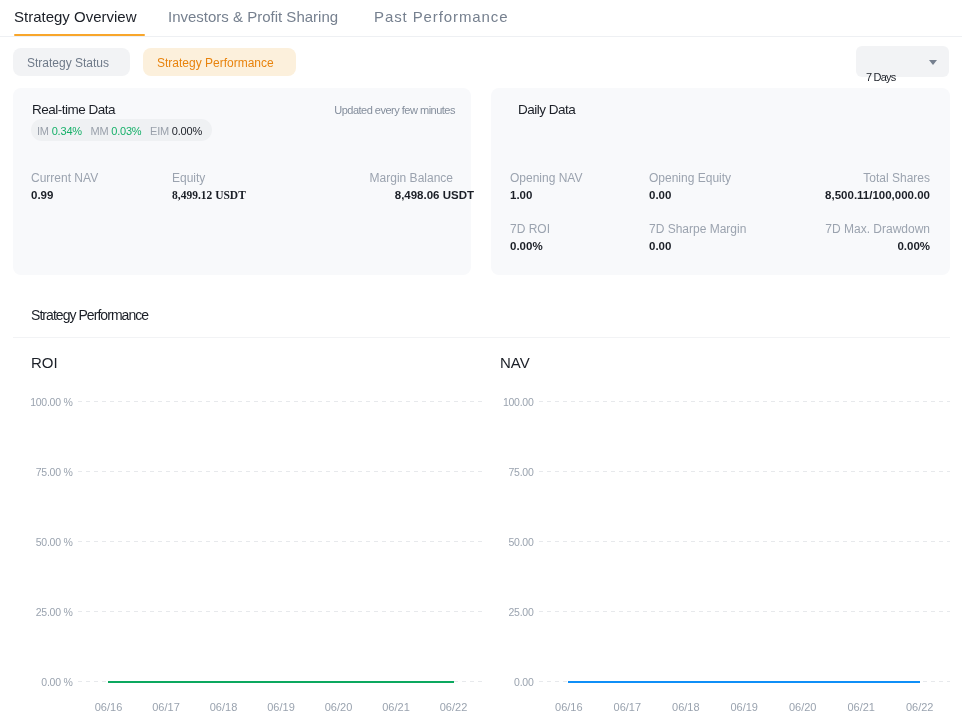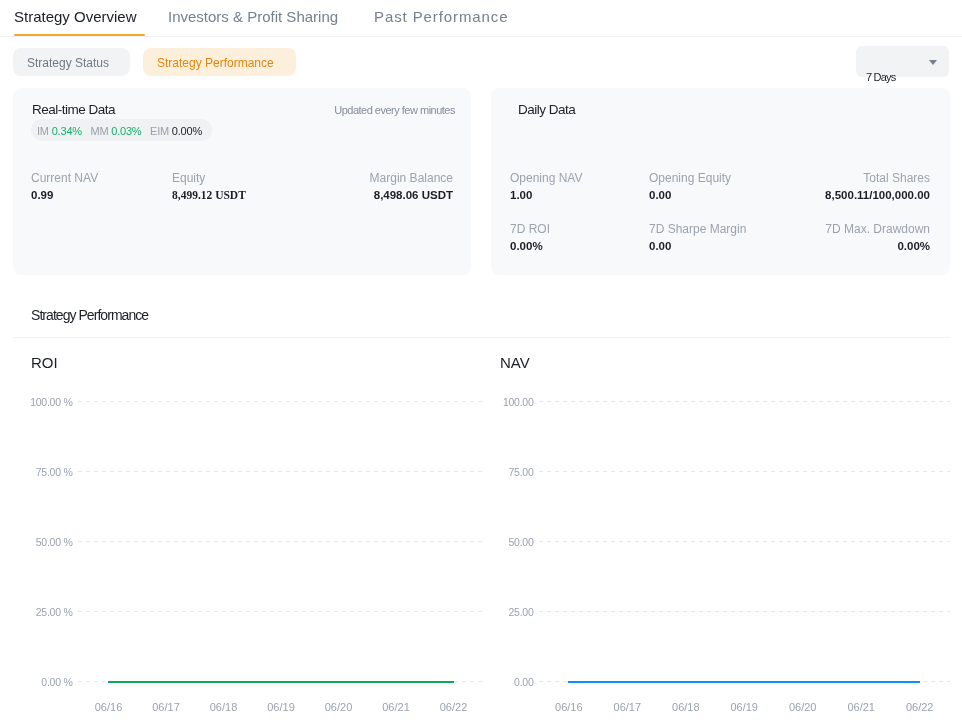--- a/index.html
+++ b/index.html
@@ -36,21 +36,21 @@
 <div class="abs" style="right:507px;top:105px;font-size:11px;line-height:11px;letter-spacing:-0.5px;color:#848e9c;">Updated every few minutes</div>
 
 <div class="abs" style="left:31px;top:119px;width:181px;height:22px;background:#eff1f3;border-radius:11px;"></div>
 <div class="abs" style="left:37px;top:126px;font-size:11px;line-height:11px;letter-spacing:-0.2px;"><span style="color:#9aa1ab;">IM </span><span class="b" style="color:#16b069;">0.34%</span><span style="color:#9aa1ab;">   MM </span><span class="b" style="color:#16b069;">0.03%</span><span style="color:#9aa1ab;">   EIM </span><span class="b" style="color:#1b1f27;">0.00%</span></div>
 
 <div class="abs lbl" style="left:31px;top:172px;line-height:12px;">Current NAV</div>
 <div class="abs lbl" style="left:172px;top:172px;line-height:12px;">Equity</div>
 <div class="abs lbl" style="right:509px;top:172px;line-height:12px;">Margin Balance</div>
 <div class="abs val" style="left:31px;top:189px;line-height:12px;">0.99</div>
 <div class="abs val" style="left:172px;top:189px;line-height:12px;font-family:Liberation Serif, serif;">8,499.12 USDT</div>
-<div class="abs val" style="right:509px;top:189px;line-height:12px;">8,498.06 USDT</div>
+<div class="abs val" style="right:488px;top:189px;line-height:12px;">8,498.06 USDT</div>
 
 <div class="card" style="left:491px;top:88px;width:459px;height:187px;"></div>
 <div class="abs b dark" style="left:510px;top:103px;font-size:13.5px;line-height:13.5px;letter-spacing:-0.5px;margin-left:8px;">Daily Data</div>
 
 <div class="abs lbl" style="left:510px;top:172px;line-height:12px;">Opening NAV</div>
 <div class="abs lbl" style="left:649px;top:172px;line-height:12px;">Opening Equity</div>
 <div class="abs lbl" style="right:32px;top:172px;line-height:12px;">Total Shares</div>
 <div class="abs val" style="left:510px;top:189px;line-height:12px;">1.00</div>
 <div class="abs val" style="left:649px;top:189px;line-height:12px;">0.00</div>
 <div class="abs val" style="right:32px;top:189px;line-height:12px;">8,500.11/100,000.00</div>

